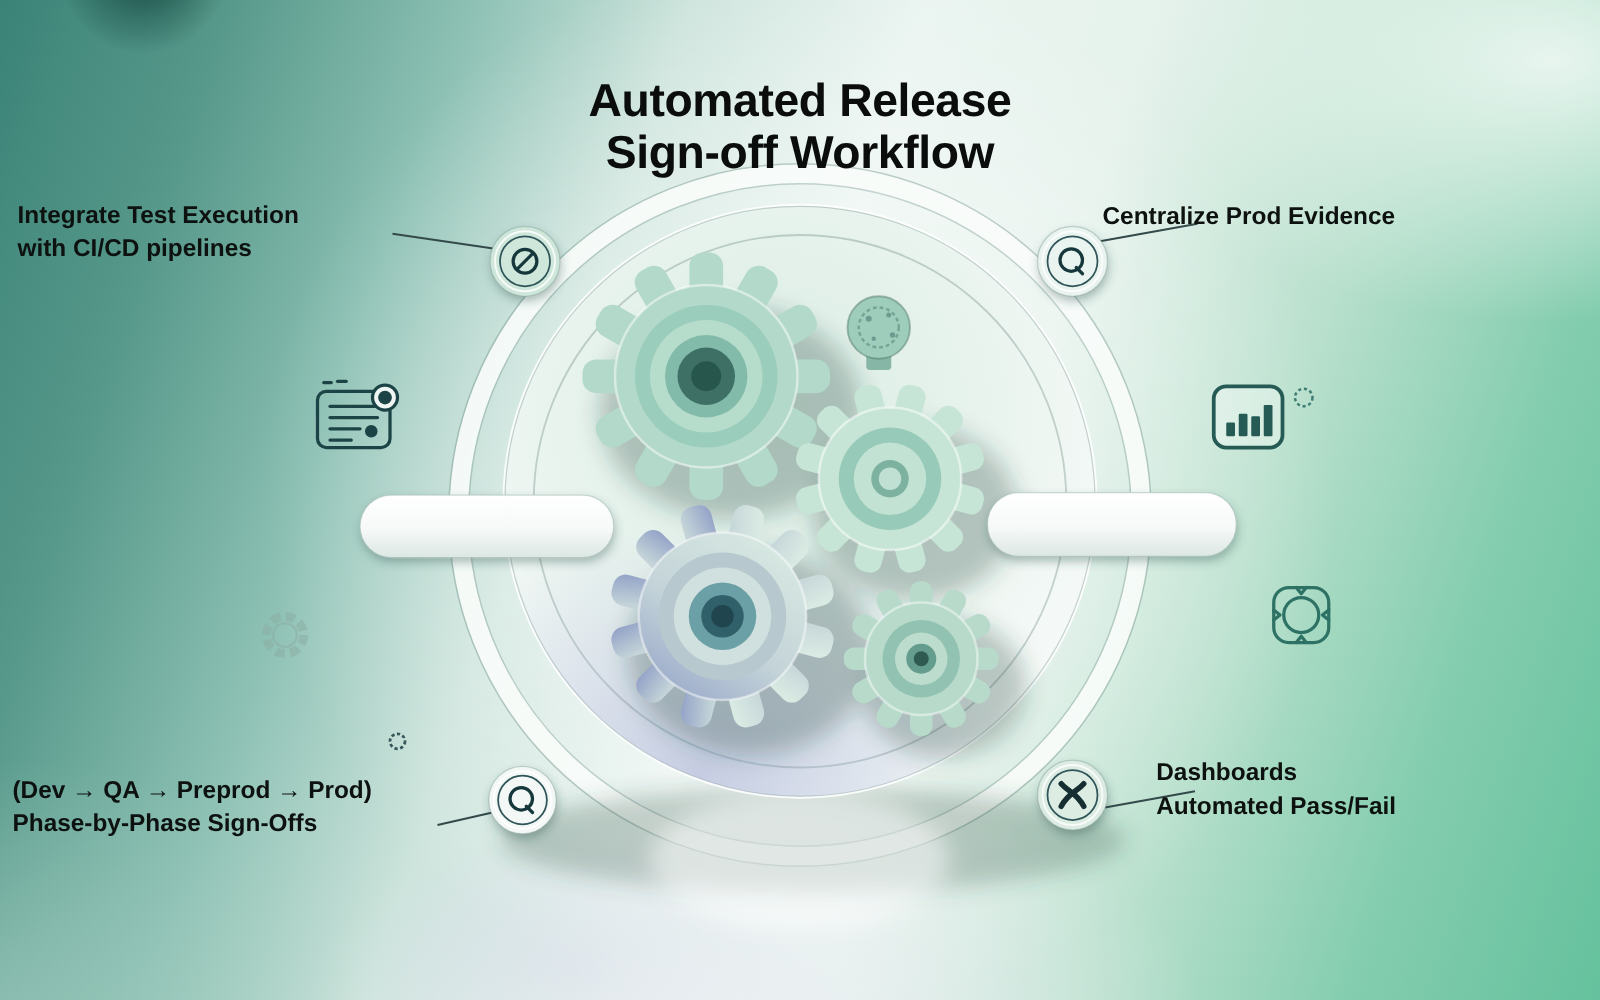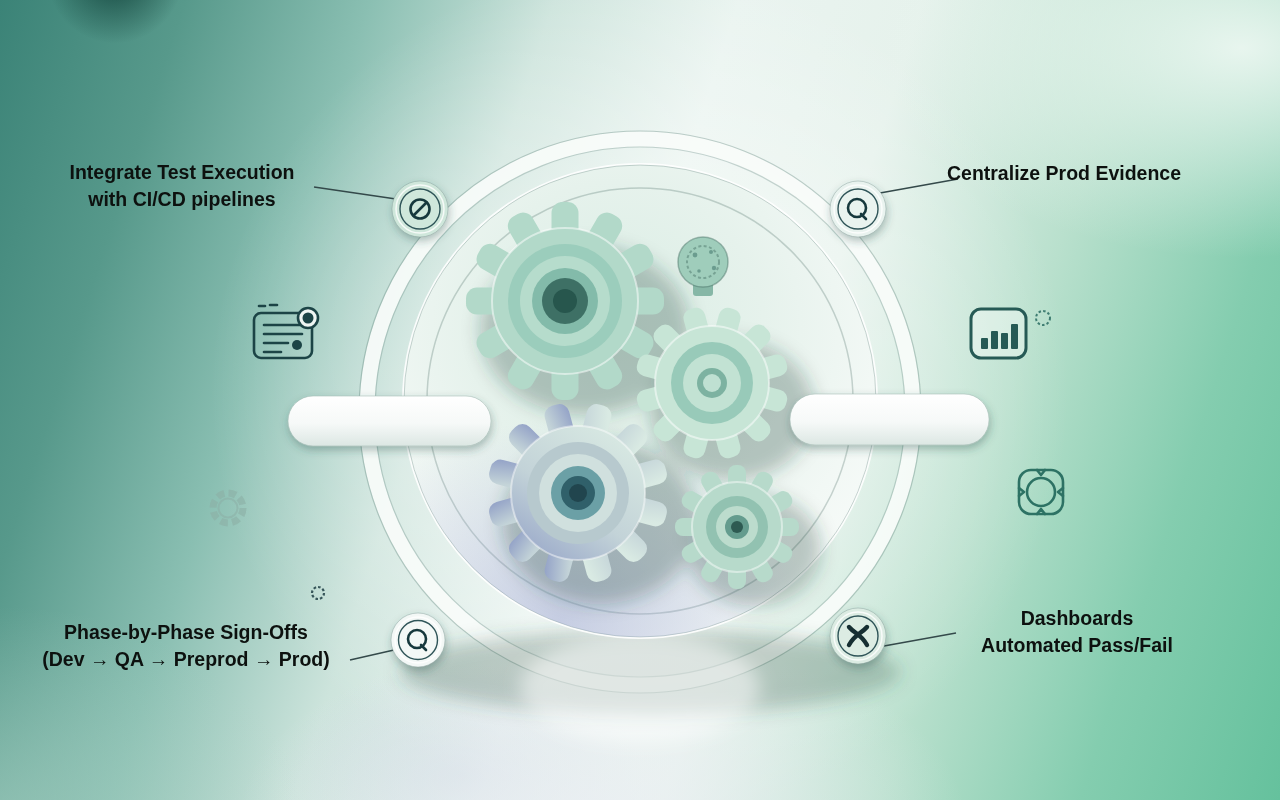--- a/index.html
+++ b/index.html
@@ -15,21 +15,21 @@
       radial-gradient(circle 430px at 50% 49%, rgba(255,255,255,.72), rgba(255,255,255,0) 100%),
       linear-gradient(108deg,#3b8377 0%,#57998b 12%,#8abfb2 24%,#cde4dc 36%,#eaf4f0 48%,#e6f2ec 60%,#b9e0cd 74%,#84cdaf 87%,#65c19d 100%);
   }
   .scene{position:absolute; left:0; top:0;}
   .title{
     position:absolute; left:340px; top:60px; width:600px; text-align:center;
     font-weight:800; font-size:37px; line-height:41px; letter-spacing:-.3px; color:#0a0d0c;
   }
   .label{
     position:absolute; font-weight:700; font-size:19.5px; line-height:27px;
-    color:#0d110f; text-align:center;
+    color:#0d110f; 
   }
   .tl{left:14px;  top:159px; width:336px;}
   .tr{left:882px; top:160px; width:364px;}
   .bl{left:10px;  top:619px; width:352px;}
   .br{left:925px; top:605px; width:304px;}
   .bc{left:468px; top:694px; width:344px;}
 </style>
 </head>
 <body>
 
@@ -263,33 +263,37 @@
     </g>
 
     <g>
       <circle cx="228" cy="508" r="15" fill="none" stroke="rgba(140,175,165,0.6)" stroke-width="7" stroke-dasharray="7.5 4.3"></circle>
       <circle cx="228" cy="508" r="9.5" fill="none" stroke="rgba(140,175,165,0.55)" stroke-width="2"></circle>
     </g>
 
     <circle cx="318" cy="593" r="6" fill="none" stroke="#37565a" stroke-width="2.2" stroke-dasharray="2.6 2"></circle>
   </svg>
 
+  <div class="title">
+    <div>Automated Release</div>
+    <div>Sign-off Workflow</div>
+  </div>
 
   <div class="label tl">
     <div>Integrate Test Execution</div>
     <div>with CI/CD pipelines</div>
   </div>
 
   <div class="label tr">
     <div>Centralize Prod Evidence</div>
   </div>
 
   <div class="label bl">
+    <div>(Dev → QA → Preprod → Prod)</div>
     <div>Phase-by-Phase Sign-Offs</div>
-    <div>(Dev → QA → Preprod → Prod)</div>
   </div>
 
   <div class="label br">
     <div>Dashboards</div>
     <div>Automated Pass/Fail</div>
   </div>
 
 
 </div>
 

